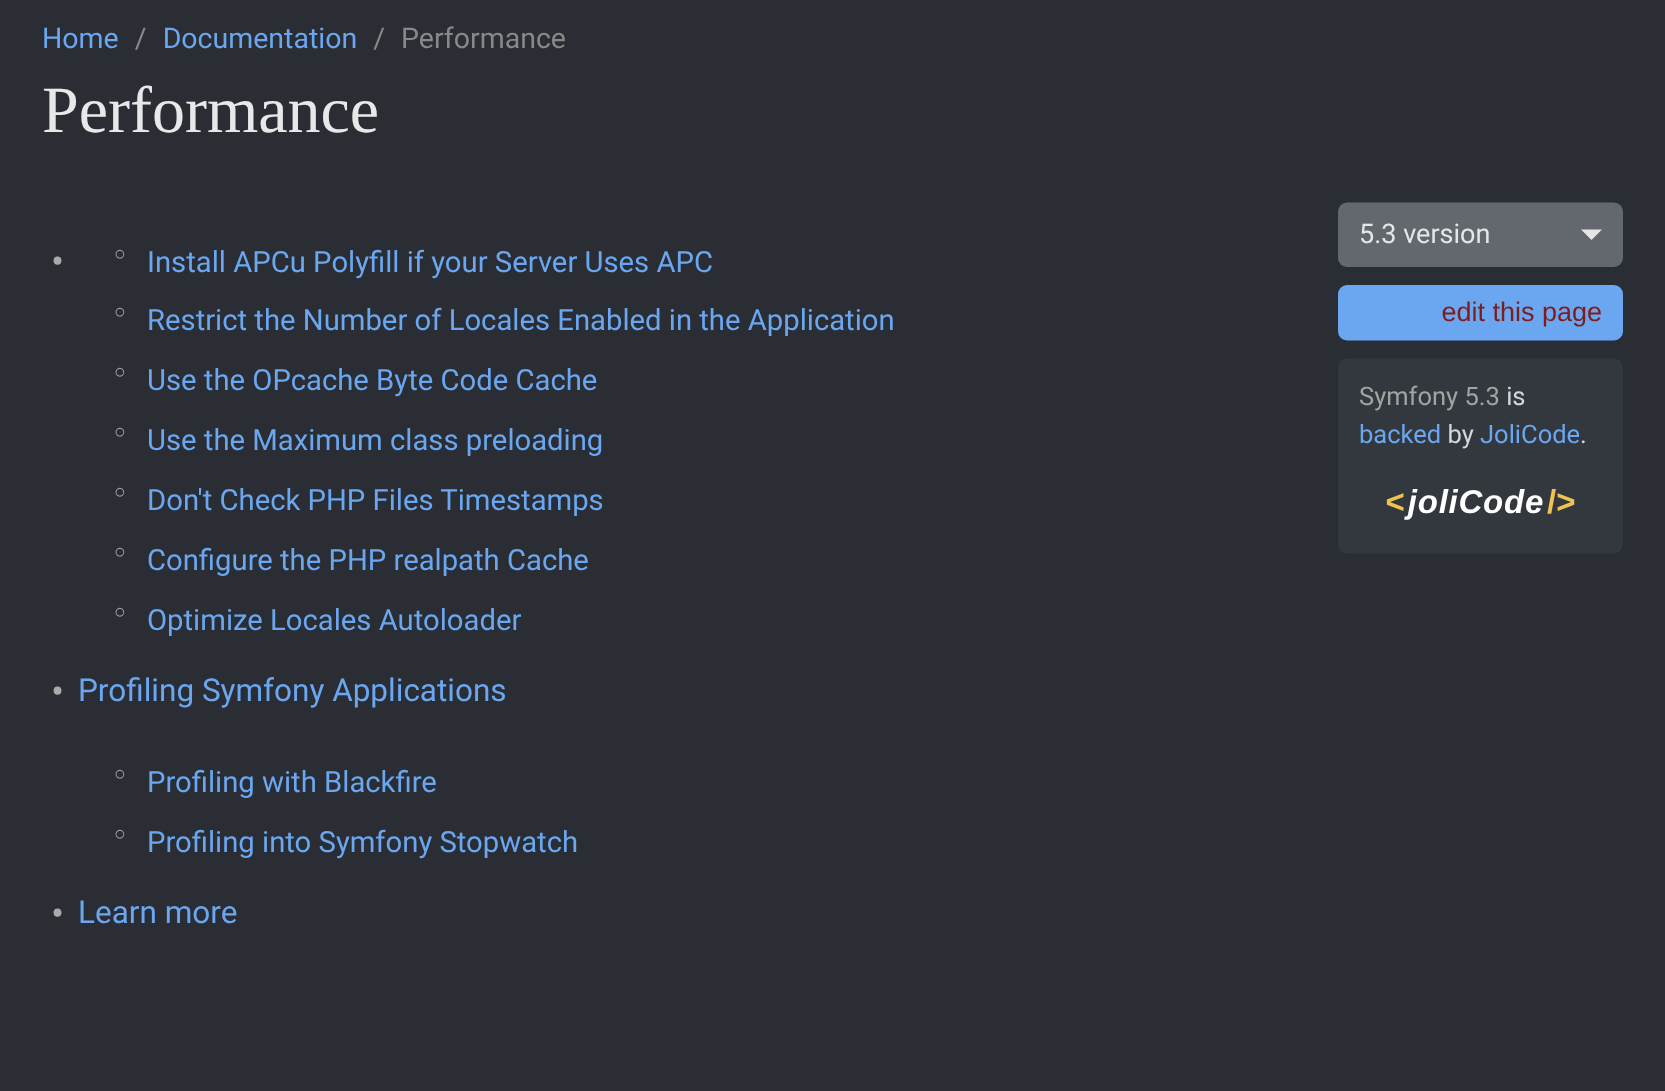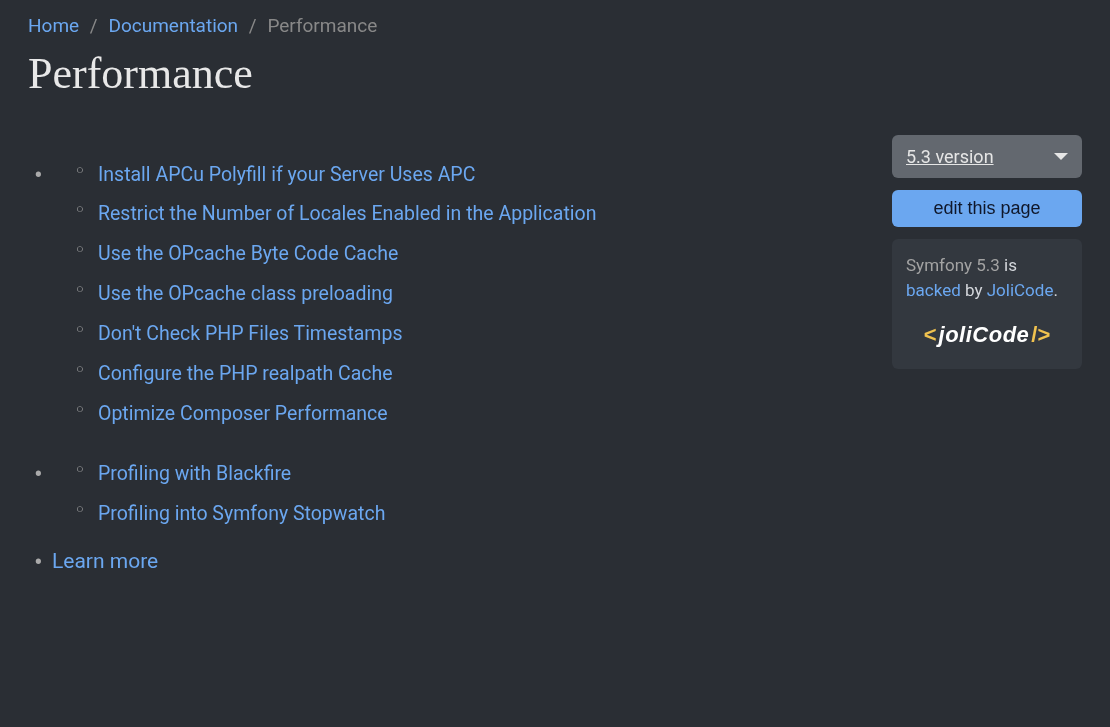--- a/index.html
+++ b/index.html
@@ -79,37 +79,36 @@
   .version-select {
     background: #63686f;
     color: #e6e6e6;
     border-radius: 6px;
     padding: 8px 14px;
     font-size: 18px;
     display: flex;
     justify-content: space-between;
     align-items: center;
     cursor: pointer;
-    text-decoration: underline;
   }
   .chev-down {
     width: 0; height: 0;
     border-left: 7px solid transparent;
     border-right: 7px solid transparent;
     border-top: 7px solid #e6e6e6;
   }
   .edit-btn {
     background: #6ba7f0;
-    color: #0f172a;
+    color: #7f1d1d;
     border-radius: 6px;
     padding: 8px 14px;
     font-size: 18px;
     cursor: pointer;
     border: none;
-    text-align: center;
+    text-align: right;
   }
   .backed-box {
     background: #33383f;
     border-radius: 6px;
     padding: 14px 14px 18px 14px;
     font-size: 17px;
     line-height: 1.5;
   }
   .backed-box strong { color: #a3a3a3; font-weight: 400; }
   .jolicode-logo {
@@ -139,27 +138,28 @@
 <h1 class="page-title">Performance</h1>
 
 <div class="layout">
   <main class="main">
     <ul class="toc-l1">
       <li>
         <ul class="toc-l2">
           <li><a>Install APCu Polyfill if your Server Uses APC</a></li>
           <li><a>Restrict the Number of Locales Enabled in the Application</a></li>
           <li><a>Use the OPcache Byte Code Cache</a></li>
-          <li><a>Use the OPcache class preloading</a></li>
+          <li><a>Use the Maximum class preloading</a></li>
           <li><a>Don't Check PHP Files Timestamps</a></li>
           <li><a>Configure the PHP realpath Cache</a></li>
-          <li><a>Optimize Composer Performance</a></li>
+          <li><a>Optimize Locales Autoloader</a></li>
         </ul>
       </li>
       <li>
+        <a>Profiling Symfony Applications</a>
         <ul class="toc-l2">
           <li><a>Profiling with Blackfire</a></li>
           <li><a>Profiling into Symfony Stopwatch</a></li>
         </ul>
       </li>
       <li>
         <a>Learn more</a>
       </li>
     </ul>
   </main>

